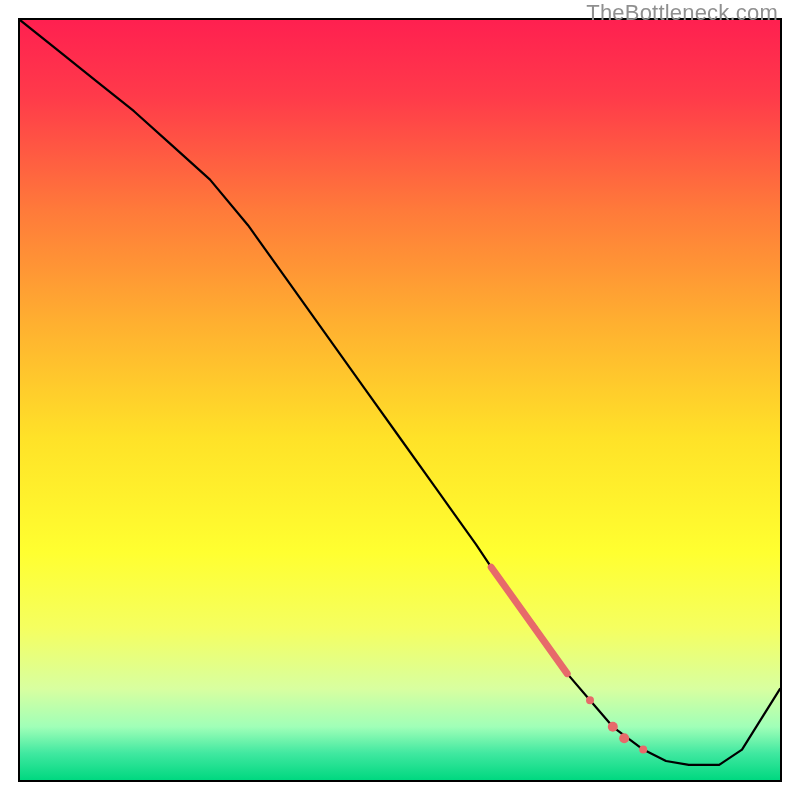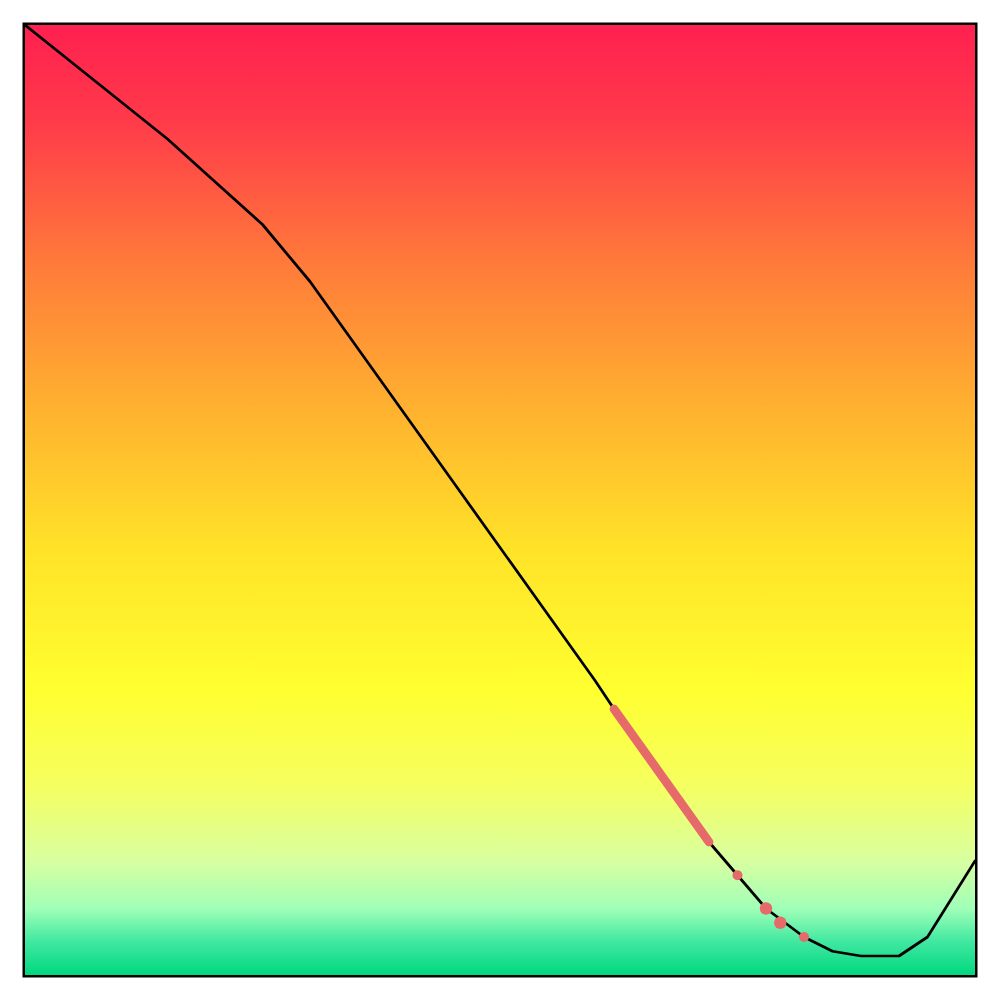--- a/index.html
+++ b/index.html
@@ -50,20 +50,21 @@
     width: 100%;
     height: 100%;
     display: block;
     z-index: 20;
   }
 </style>
 </head>
 <body>
 
 <div class="frame">
+  <div class="watermark">TheBottleneck.com</div>
 
   <div class="plot-area">
     <svg class="bg" viewBox="0 0 760 760" preserveAspectRatio="none">
       <defs>
         <linearGradient id="heat" x1="0" y1="0" x2="0" y2="1">
             <stop offset="0.00%" stop-color="#ff2050"></stop>
             <stop offset="10.00%" stop-color="#ff3a4a"></stop>
             <stop offset="25.00%" stop-color="#ff7a3a"></stop>
             <stop offset="40.00%" stop-color="#ffb030"></stop>
             <stop offset="55.00%" stop-color="#ffe228"></stop>

